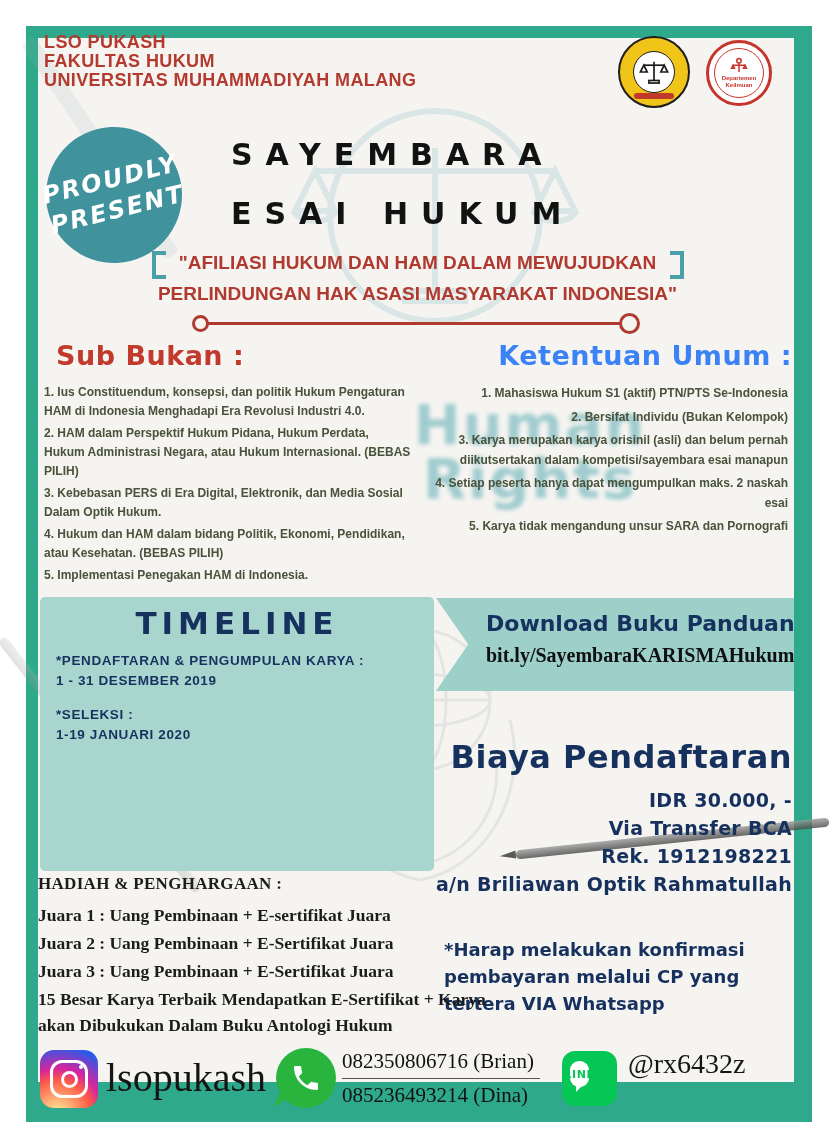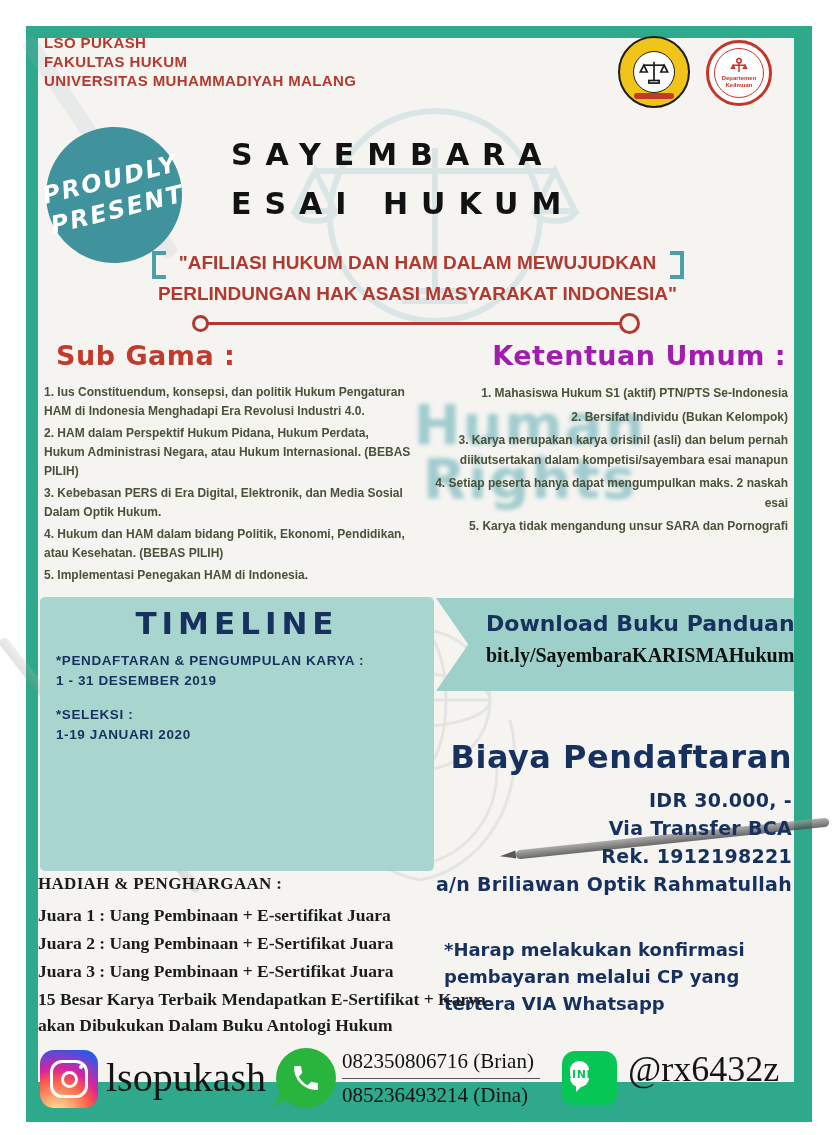--- a/index.html
+++ b/index.html
@@ -23,21 +23,21 @@
           background:linear-gradient(to bottom,#9a9a9a,#474747); transform:rotate(-6deg); opacity:0.8; }
   .pen1::before { content:""; position:absolute; left:-16px; top:0;
           border-top:4.5px solid transparent; border-bottom:4.5px solid transparent; border-right:16px solid #333; }
   .pen2 { position:absolute; left:-60px; top:760px; width:320px; height:10px;
           background:linear-gradient(#bbbbbb,#8a8a8a); transform:rotate(52deg); opacity:0.25; }
   .pen3 { position:absolute; left:-30px; top:140px; width:260px; height:16px;
           background:#9fb4bb; transform:rotate(56deg); opacity:0.14; }
 
   
   .org { position:absolute; left:44px; top:33px; color:#b43a2f; font-weight:bold;
-         font-size:15px; line-height:19px; letter-spacing:0.4px; }
+         font-size:18px; line-height:19px; letter-spacing:0.4px; }
   .logo-fh { position:absolute; left:618px; top:36px; width:72px; height:72px; border-radius:50%;
              background:#f0c419; border:2px solid #1d1d1d; box-sizing:border-box; }
   .logo-fh-inner { position:absolute; inset:13px; background:#ffffff; border:1px solid #1d1d1d;
              border-radius:50%; display:flex; align-items:center; justify-content:center; }
   .logo-fh-inner svg { stroke:#1d1d1d; stroke-width:2; fill:none; }
   .logo-fh-ribbon { position:absolute; left:14px; right:14px; bottom:7px; height:6px;
              background:#c0392b; border-radius:3px; }
   .logo-dk { position:absolute; left:706px; top:40px; width:66px; height:66px; border-radius:50%;
              background:#ffffff; border:3px solid #c6352c; box-sizing:border-box; }
   .logo-dk-inner { position:absolute; inset:5px; border:1px solid #c6352c; border-radius:50%;
@@ -46,40 +46,40 @@
   .logo-dk-label { font-size:6px; font-weight:bold; width:42px; text-align:center; line-height:7px; }
 
   .badge { position:absolute; left:46px; top:127px; width:136px; height:136px; background:#40929d;
            border-radius:50%; display:flex; align-items:center; justify-content:center; transform:rotate(-14deg); }
   .badge-line { color:#ffffff; font-weight:bold; font-style:italic; font-size:24px; letter-spacing:2px;
            text-align:center; line-height:31px; font-family:"DejaVu Sans", sans-serif; }
 
   .title { position:absolute; left:218px; top:137px; width:330px; text-align:left; color:#121212;
            font-weight:bold; font-family:"DejaVu Sans", sans-serif; }
   .title .t1, .title .t2 { font-size:30px; letter-spacing:13px; text-indent:13px; white-space:nowrap; }
-  .title .t2 { margin-top:14px; }
+  .title .t2 { margin-top:24px; }
 
   .theme { position:absolute; left:145px; top:247px; width:545px; text-align:center; color:#b03a30;
            font-weight:bold; font-size:19px; line-height:31px; }
   .q-tl { position:absolute; left:152px; top:251px; width:10px; height:20px;
           border:4px solid #4aa0a9; border-right:none; }
   .q-br { position:absolute; left:670px; top:251px; width:10px; height:20px;
           border:4px solid #4aa0a9; border-left:none; }
   .divider { position:absolute; left:192px; top:313px; width:448px; display:flex; align-items:center; }
   .dot { width:11px; height:11px; border:3px solid #b03a30; border-radius:50%; background:#f5f4f1; }
   .dot.d2 { width:15px; height:15px; }
   .dline { flex:1; height:3px; background:#b03a30; margin:0 -1px; }
 
   
   .subtema-h { position:absolute; left:56px; top:340px; font-size:27px; font-weight:bold; color:#c23a2c;
                letter-spacing:0.5px; font-family:"DejaVu Sans", sans-serif; }
   .subtema-list { position:absolute; left:44px; top:383px; width:368px; color:#49523a; font-weight:bold;
                font-size:12px; line-height:19px; }
   .st-item { margin-bottom:3px; }
-  .ketentuan-h { position:absolute; right:46px; top:340px; font-size:27px; font-weight:bold; color:#a21caf;
+  .ketentuan-h { position:absolute; right:40px; top:340px; font-size:27px; font-weight:bold; color:#3b82f6;
                letter-spacing:0.5px; font-family:"DejaVu Sans", sans-serif; text-align:left; }
   .ketentuan-list { position:absolute; right:44px; top:384px; width:368px; text-align:right; color:#49523a;
                font-weight:bold; font-size:12px; line-height:19.5px; }
   .kt-item { margin-bottom:4px; }
 
   
   .timeline { position:absolute; left:40px; top:597px; width:394px; height:274px; background:#a8d6cf;
               border-radius:5px; box-sizing:border-box; padding:8px 16px; }
   .tl-h { text-align:center; color:#17315f; font-weight:bold; font-size:31px; letter-spacing:5px;
           font-family:"DejaVu Sans", sans-serif; margin-bottom:10px; }
@@ -128,21 +128,21 @@
   .wa-n2 { padding-top:4px; }
   .line-icon { position:absolute; left:562px; top:1051px; width:55px; height:55px; border-radius:13px;
                background:#06c755; }
   .line-bubble { position:absolute; left:8px; top:10px; width:19px; height:26px; background:#ffffff;
                border-radius:9px; display:flex; align-items:center; justify-content:center; }
   .line-bubble::after { content:""; position:absolute; left:6px; bottom:-5px; width:10px; height:10px;
                background:#ffffff; clip-path:polygon(0 0, 100% 0, 0 100%); }
   .line-badge { color:#06c755; font-weight:bold; font-size:11px; letter-spacing:0.5px;
                font-family:"DejaVu Sans", sans-serif; }
   .line-handle { position:absolute; left:628px; top:1048px; font-family:"Liberation Serif", serif;
-               font-size:36px; color:#151515; }
+               font-size:28px; color:#151515; }
 </style>
 </head>
 <body>
 
 <div class="poster">
   <div class="frame"></div>
   <div class="canvas"></div>
 
   <div class="wm-scales">
     <svg viewBox="0 0 400 250" width="400" height="250">
@@ -225,21 +225,21 @@
   <div class="theme">
     <div>"AFILIASI HUKUM DAN HAM DALAM MEWUJUDKAN</div>
     <div>PERLINDUNGAN HAK ASASI MASYARAKAT INDONESIA"</div>
   </div>
   <div class="divider">
     <span class="dot d1"></span>
     <span class="dline"></span>
     <span class="dot d2"></span>
   </div>
 
-  <div class="subtema-h">Sub Gama :</div>
+  <div class="subtema-h">Sub Bukan :</div>
   <div class="subtema-list">
     <div class="st-item">1. Ius Constituendum, konsepsi, dan politik Hukum Pengaturan HAM di Indonesia Menghadapi Era Revolusi Industri 4.0.</div>
     <div class="st-item">2. HAM dalam Perspektif Hukum Pidana, Hukum Perdata, Hukum Administrasi Negara, atau Hukum Internasional. (BEBAS PILIH)</div>
     <div class="st-item">3. Kebebasan PERS di Era Digital, Elektronik, dan Media Sosial Dalam Optik Hukum.</div>
     <div class="st-item">4. Hukum dan HAM dalam bidang Politik, Ekonomi, Pendidikan, atau Kesehatan. (BEBAS PILIH)</div>
     <div class="st-item">5. Implementasi Penegakan HAM di Indonesia.</div>
   </div>
 
   <div class="ketentuan-h">Ketentuan Umum :</div>
   <div class="ketentuan-list">

